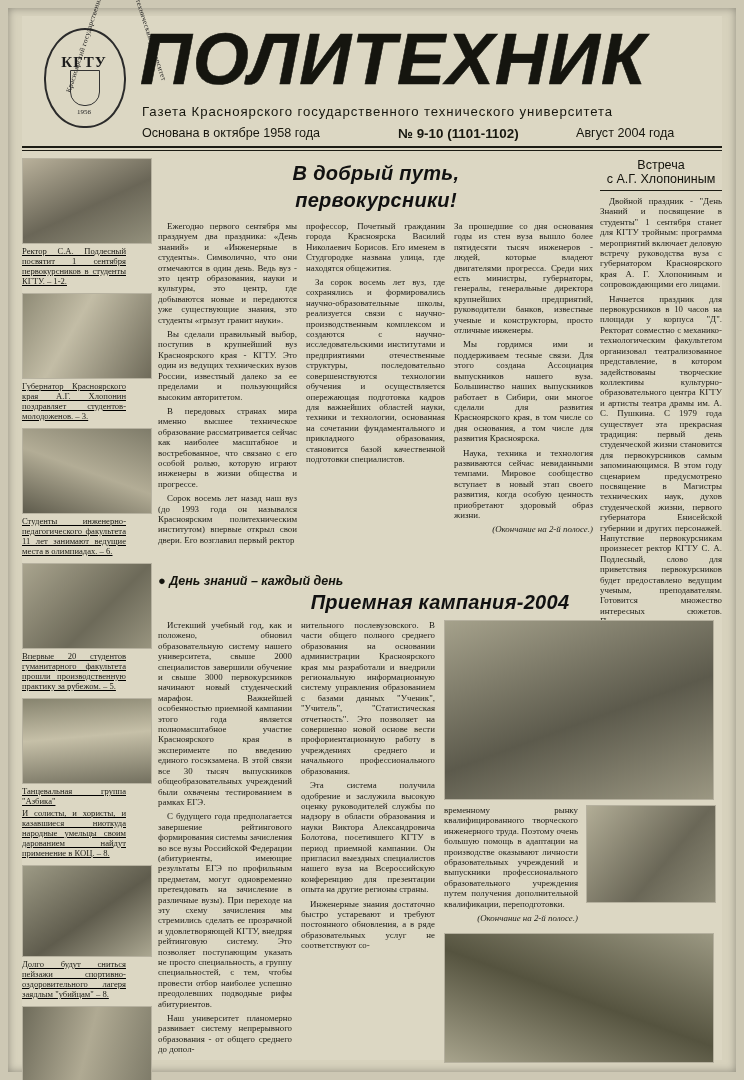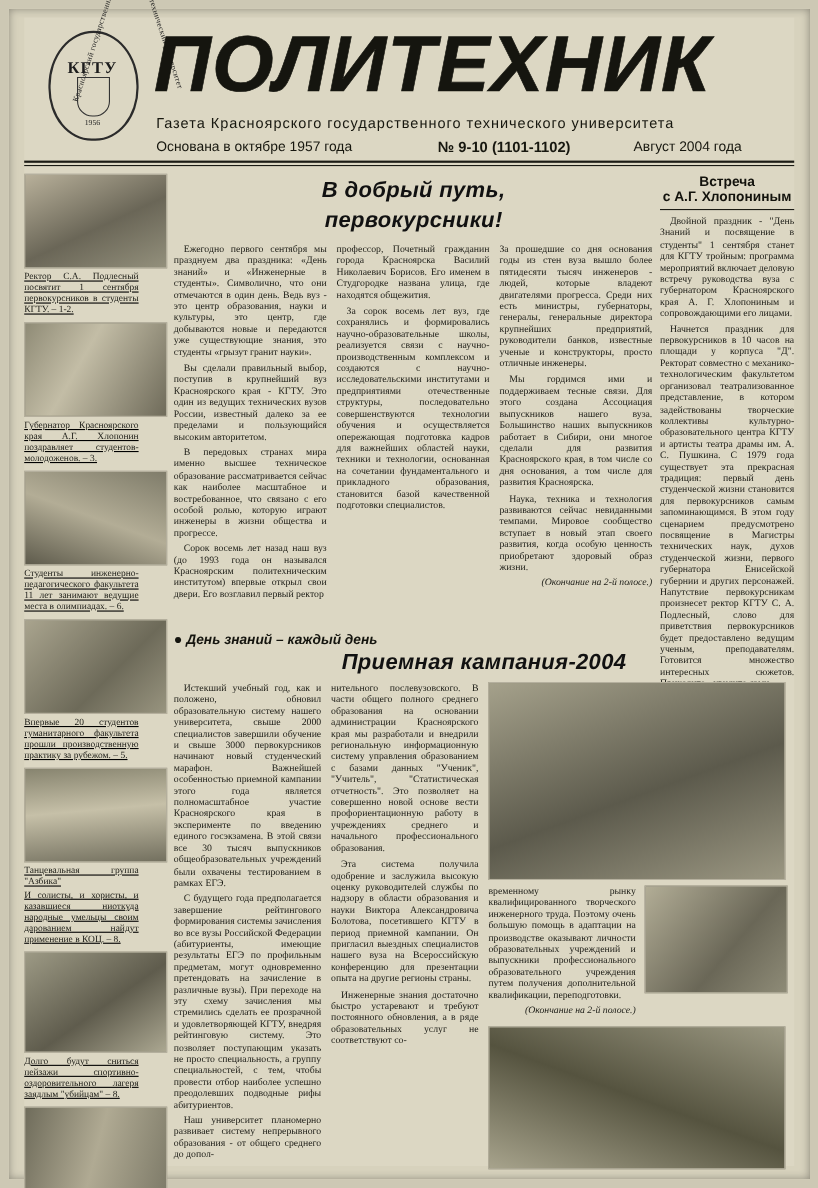--- a/index.html
+++ b/index.html
@@ -115,21 +115,21 @@
   .three{display:flex;gap:9px;margin-top:7px;}
   .three .c{width:139px;}
   .body{
     font-size:8.9px;line-height:10.4px;text-align:justify;color:#1b1b15;
     hyphens:auto;
   }
   .body p{margin:0 0 4px 0;text-indent:9px;}
   .body p.noind{text-indent:0;}
 
   .rc-title{
-    font-family:"Liberation Sans",sans-serif;font-weight:bold;font-size:12.5px;
+    font-family:"Liberation Sans",sans-serif;font-weight:normal;font-size:12.5px;
     text-align:center;line-height:14px;color:#12120c;
   }
   .rc-rule{height:1px;background:#1b1b14;margin:4px 0 5px 0;}
 
   
   .feat2{position:absolute;left:158px;top:573px;width:564px;}
   .feat2-head{
     font-family:"Liberation Sans",sans-serif;font-weight:bold;font-style:italic;
     font-size:20px;color:#111;text-align:center;letter-spacing:.3px;margin-top:3px;
   }
@@ -159,21 +159,21 @@
         <span class="arc-right">технический университет</span>
       </div>
       <div class="logo-kgtu">КГТУ</div>
       <div class="logo-shield"></div>
       <div class="logo-year">1956</div>
     </div>
 
     <div class="title-big">ПОЛИТЕХНИК</div>
     <div class="title-sub">Газета Красноярского государственного технического университета</div>
     <div class="title-line3">
-      <span class="founded">Основана  в октябре 1957 года</span>
+      <span class="founded">Основана  в октябре 1958 года</span>
       <span class="issue">№ 9-10 (1101-1102)</span>
       <span class="date">Август 2004  года</span>
     </div>
   </div>
   <div class="rule rule1"></div>
   <div class="rule rule2"></div>
 
   <div class="col-photos">
     <div class="photo-block">
       <div class="ph p1"></div>

